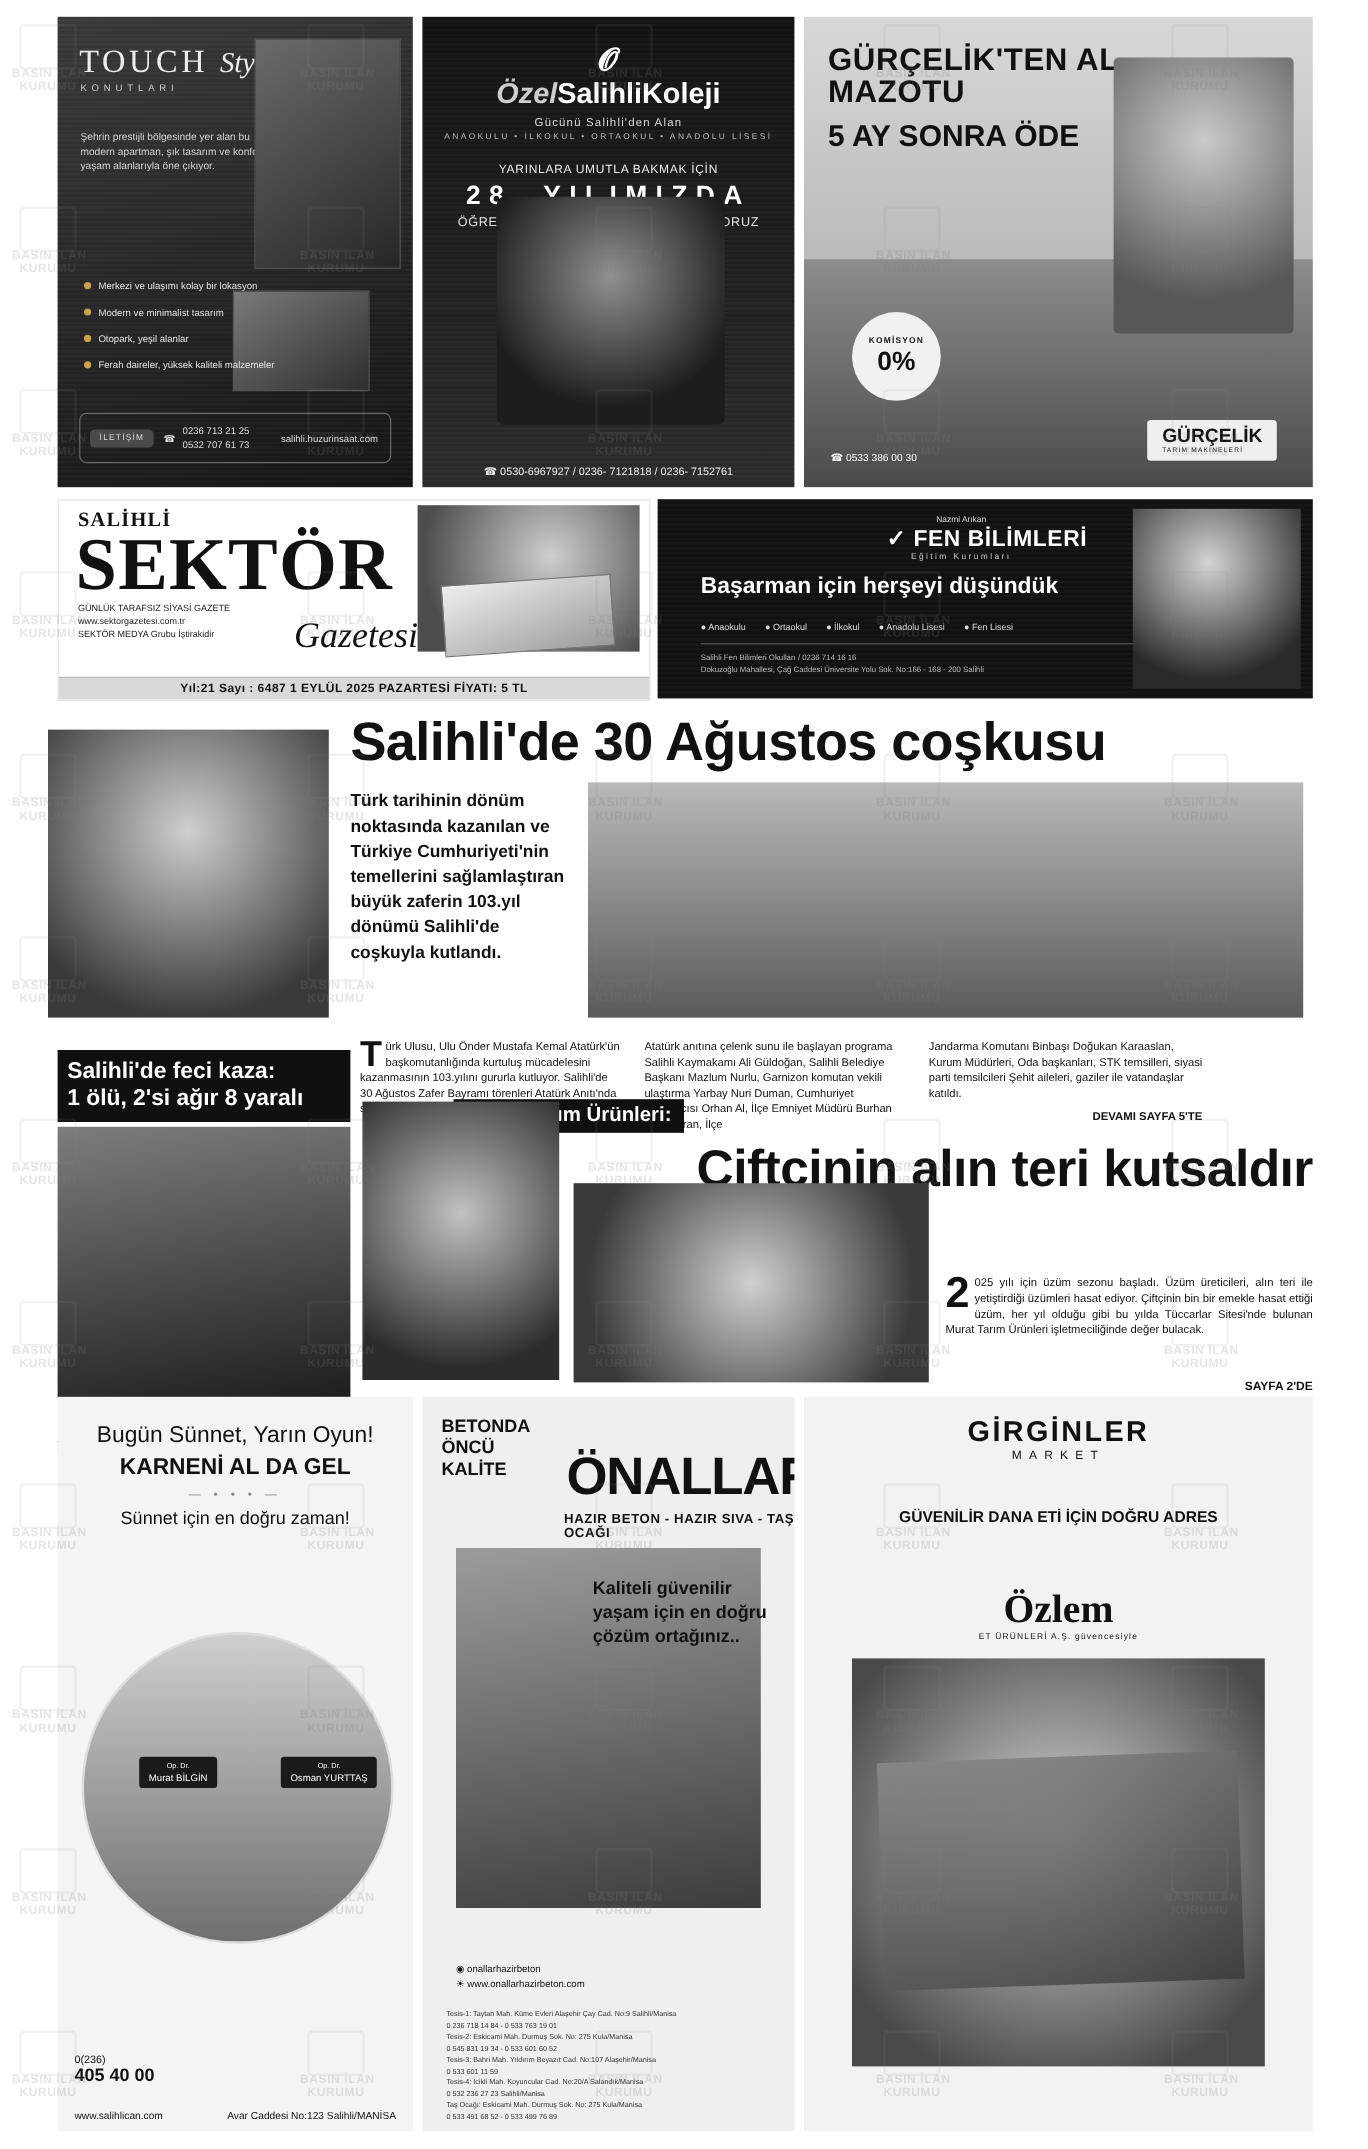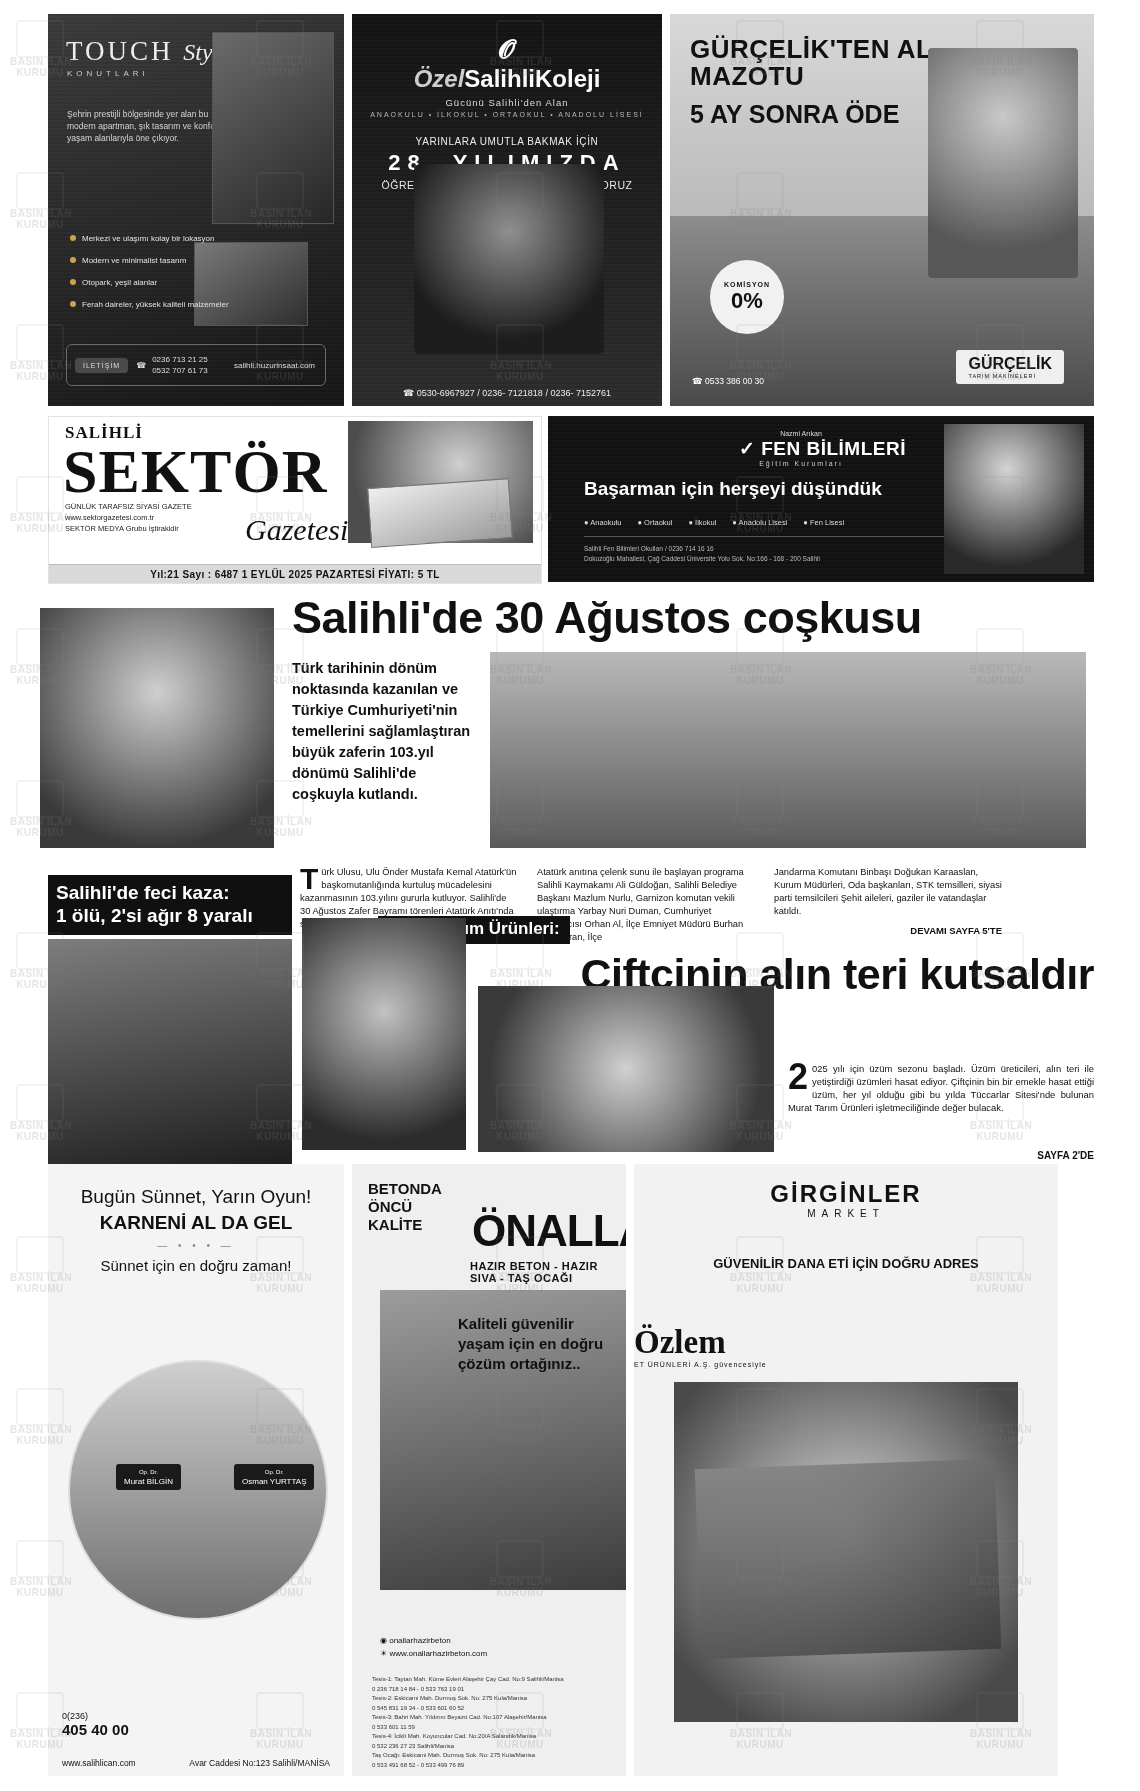--- a/index.html
+++ b/index.html
@@ -97,21 +97,21 @@
   .murat .photoA{position:absolute;left:0;top:2px;width:164px;height:232px;background:radial-gradient(circle at 50% 40%,#c2c2c2,#2c2c2c 80%);}
   .murat .photoB{position:absolute;left:176px;top:70px;width:296px;height:166px;background:radial-gradient(circle at 50% 50%,#d0d0d0,#3a3a3a 80%);}
   .murat .lede{position:absolute;left:486px;top:70px;width:306px;font-size:10.2px;line-height:14px;font-weight:700;text-align:justify;}
   .murat .body{position:absolute;left:486px;top:146px;width:306px;font-size:9.4px;line-height:13px;text-align:justify;}
   .murat .body .two{float:left;font-size:36px;font-weight:700;line-height:30px;padding-right:4px;}
   .murat .sayfa{position:absolute;left:486px;top:234px;width:306px;text-align:right;font-weight:700;font-size:10px;}
   
   .botads{position:absolute;left:48px;top:1164px;width:1046px;height:612px;display:flex;gap:8px;}
   .bad{position:relative;overflow:hidden;}
   .bad1{width:296px;background:#f4f4f4;color:#111;}
-  .bad2{width:274px;background:#efefef;color:#111;}
+  .bad2{width:310px;background:#efefef;color:#111;}
   .bad3{width:424px;background:#f2f2f2;color:#111;}
   .bad1 .logo{text-align:center;padding-top:30px;font-size:33px;font-weight:700;letter-spacing:1px;}
   .bad1 .logo small{display:block;font-size:11px;letter-spacing:5px;font-weight:400;margin-top:-2px;}
   .bad1 .l1{text-align:center;font-size:19px;margin-top:22px;}
   .bad1 .l2{text-align:center;font-size:19px;font-weight:700;margin-top:4px;}
   .bad1 .dots{text-align:center;font-size:10px;color:#888;margin-top:6px;letter-spacing:4px;}
   .bad1 .l3{text-align:center;font-size:15px;margin-top:6px;}
   .bad1 .circ{position:absolute;left:20px;top:196px;width:256px;height:256px;border-radius:50%;background:linear-gradient(180deg,#cfcfcf,#6f6f6f);border:2px solid #ddd;}
   .bad1 .nm{position:absolute;top:300px;font-size:8px;background:#1a1a1a;color:#fff;padding:3px 8px;border-radius:3px;text-align:center;line-height:10px;}
   .bad1 .nm small{display:block;font-size:6px;}
@@ -125,21 +125,21 @@
   .bad2 .brand{position:absolute;left:120px;top:42px;font-size:44px;font-weight:700;letter-spacing:-1px;}
   .bad2 .sub{position:absolute;left:118px;top:96px;font-size:11px;font-weight:700;letter-spacing:.5px;}
   .bad2 .img{position:absolute;left:28px;top:126px;width:254px;height:300px;background:linear-gradient(170deg,#9c9c9c,#3c3c3c);}
   .bad2 .slg{position:absolute;right:18px;top:150px;width:150px;font-size:15px;font-weight:700;line-height:20px;text-align:left;}
   .bad2 .sm{position:absolute;left:28px;bottom:116px;font-size:8px;line-height:13px;}
   .bad2 .addrs{position:absolute;left:20px;right:12px;bottom:6px;font-size:6px;line-height:9.5px;color:#333;}
   .bad3 .g{position:absolute;left:0;right:0;top:16px;text-align:center;font-size:24px;font-weight:700;letter-spacing:2px;}
   .bad3 .g small{display:block;font-size:10px;letter-spacing:6px;font-weight:400;}
   .bad3 .l1{position:absolute;left:0;right:0;top:92px;text-align:center;font-size:13px;font-weight:700;}
   .bad3 .l2{position:absolute;left:0;right:0;top:112px;text-align:center;font-family:"Liberation Serif",serif;font-style:italic;font-size:29px;font-weight:700;}
-  .bad3 .oz{position:absolute;left:0;right:0;top:160px;font-family:"Liberation Serif",serif;font-size:33px;font-weight:700;}
+  .bad3 .oz{position:absolute;left:0;right:0;top:160px;text-align:center;font-family:"Liberation Serif",serif;font-size:33px;font-weight:700;}
   .bad3 .oz small{display:block;font-size:7px;letter-spacing:1px;font-family:"Liberation Sans",sans-serif;font-weight:400;}
   .bad3 .meat{position:absolute;left:40px;top:218px;width:344px;height:340px;background:radial-gradient(circle at 50% 45%,#d8d8d8,#4a4a4a 82%);}
   .bad3 .board{position:absolute;left:64px;top:300px;width:300px;height:190px;background:linear-gradient(160deg,#8a8a8a,#3a3a3a);transform:rotate(-2deg);opacity:.85;}
 </style>
 </head>
 <body>
 
 <div class="page">
 
   <div class="topads">

